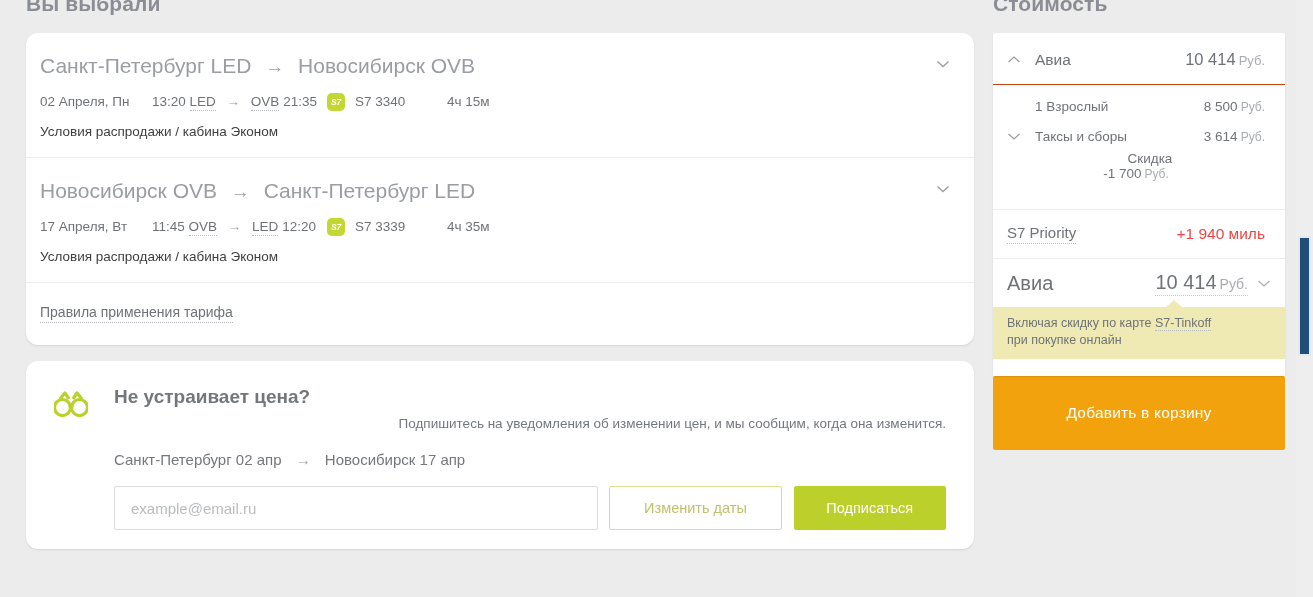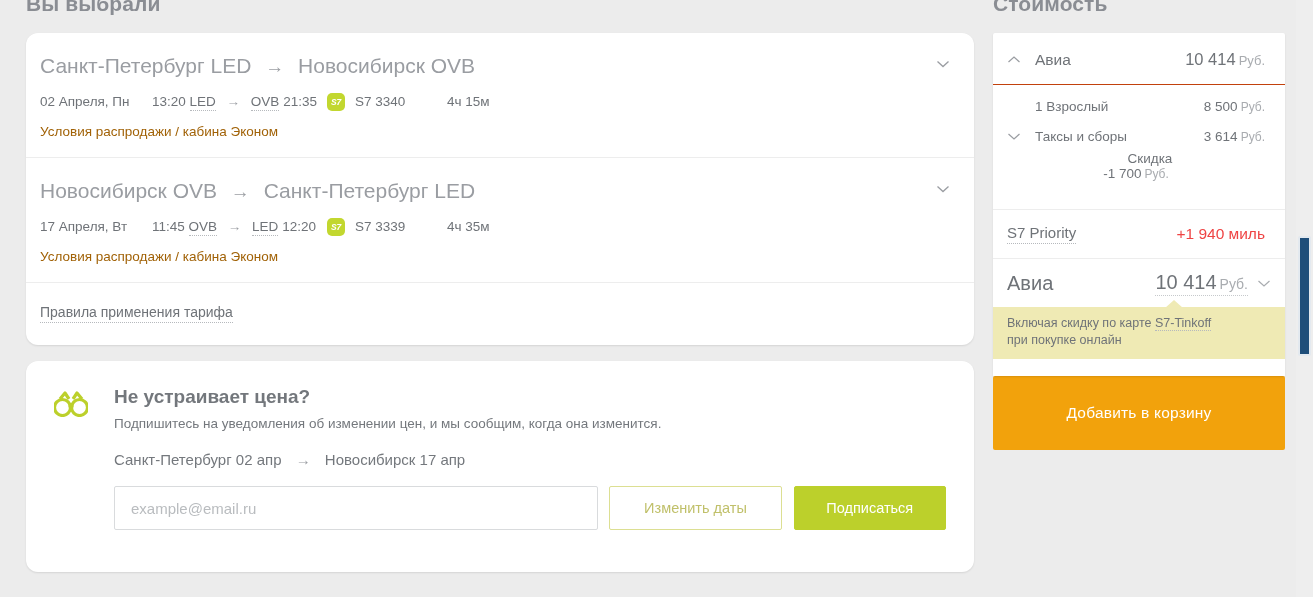--- a/index.html
+++ b/index.html
@@ -90,21 +90,21 @@
     font-weight: bold;
     font-style: italic;
     line-height: 18px;
     text-align: center;
     letter-spacing: -.3px;
   }
 
   .fare {
     margin-top: 13px;
     font-size: 13.5px;
-    color: #a16207;
+    color: #404040;
   }
 
   .chev {
     position: absolute;
     right: 22px;
     top: 22px;
     width: 18px; height: 18px;
     cursor: pointer;
   }
   .chev svg { display: block; }
@@ -113,38 +113,39 @@
   .rules-link {
     font-size: 14px;
     color: #6f7378;
     border-bottom: 1px dotted #b6b9bd;
     padding-bottom: 2px;
     cursor: pointer;
     display: inline-block;
   }
 
   
-  .subscribe { margin-top: 17px; padding: 24px 28px 42px 28px; position: relative; }
+  .subscribe { margin-top: 17px; padding: 24px 28px 19px 28px; position: relative; }
 
   .sub-head {
     display: flex;
     align-items: flex-start;
   }
   .binoc-wrap { width: 60px; flex: none; padding-top: 6px; }
   .sub-title {
     font-size: 19px;
     font-weight: bold;
     color: #73777c;
     line-height: 24px;
   }
   .sub-desc {
     margin-top: 6px;
     font-size: 13.5px;
     color: #74787d;
     line-height: 18px;
+    text-align: right;
   }
   .sub-route {
     margin-top: 18px;
     margin-left: 60px;
     font-size: 15px;
     color: #74787d;
   }
   .sub-route .arrow { margin: 0 10px; color: #9a9da2; }
 
   .sub-form {

